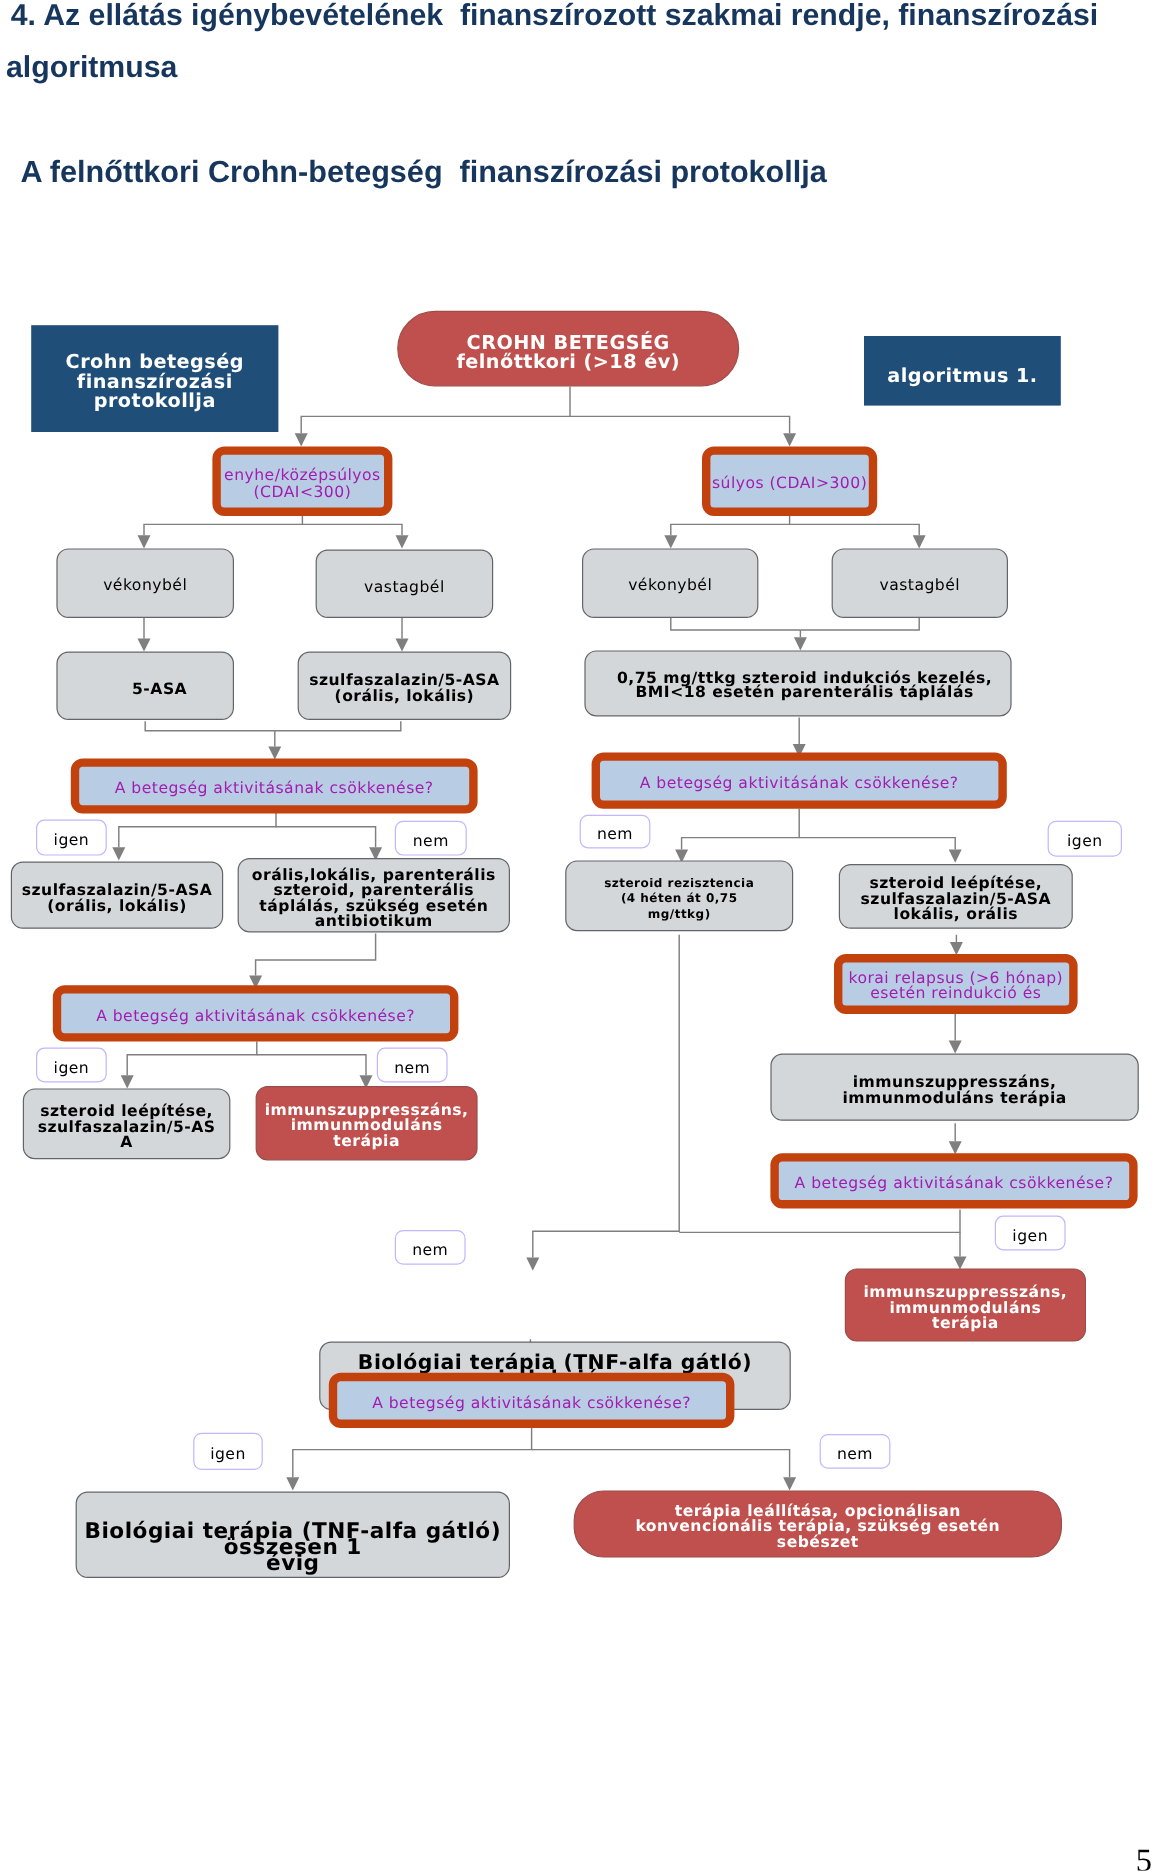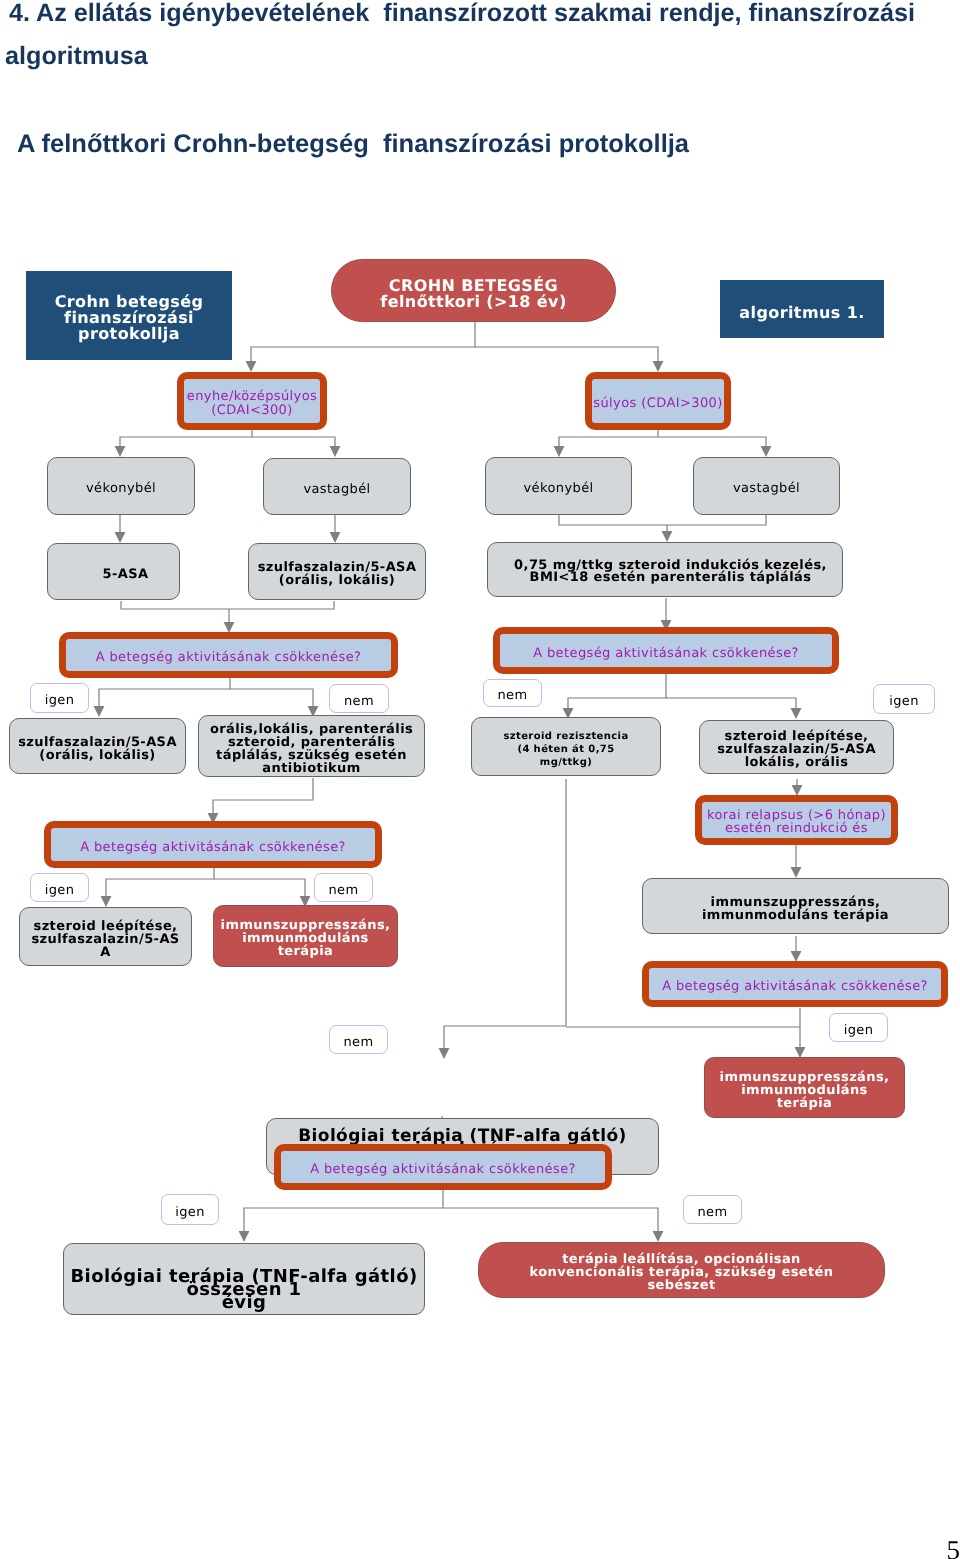--- a/index.html
+++ b/index.html
@@ -91,21 +91,21 @@
       <div class="nd pill" style="left: 331px; top: 259px; width: 285px; height: 63px; font-size: 16px; line-height: 16px; padding-top: 6px; border-radius: 31.5px;">CROHN BETEGSÉG
 felnőttkori (&gt;18 év)</div>
       <div class="nd navy" style="left: 676px; top: 280px; width: 164px; height: 58px; font-size: 16px; line-height: 16px; padding-top: 7px; margin-left: 44px;">algoritmus 1.</div>
       <div class="nd blue" style="left: 177px; top: 372px; width: 150px; height: 58px; font-size: 13px; line-height: 13.5px; padding-top: 5.6px;">enyhe/középsúlyos
 (CDAI&lt;300)</div>
       <div class="nd blue" style="left: 585px; top: 372px; width: 146px; height: 58px; font-size: 13px; line-height: 13.5px; padding-top: 5.6px;">súlyos (CDAI&gt;300)</div>
       <div class="nd grey" style="left: 47px; top: 457px; width: 148px; height: 58px; font-size: 13px; line-height: 13.5px; font-weight: normal; padding-top: 5.6px;">vékonybél</div>
       <div class="nd grey" style="left: 263px; top: 458px; width: 148px; height: 57px; font-size: 13px; line-height: 13.5px; font-weight: normal; padding-top: 5.6px;">vastagbél</div>
       <div class="nd grey" style="left: 485px; top: 457px; width: 147px; height: 58px; font-size: 13px; line-height: 13.5px; font-weight: normal; padding-top: 5.6px;">vékonybél</div>
       <div class="nd grey" style="left: 693px; top: 457px; width: 147px; height: 58px; font-size: 13px; line-height: 13.5px; font-weight: normal; padding-top: 5.6px;">vastagbél</div>
-      <div class="nd grey" style="left: 47px; top: 543px; width: 133px; height: 57px; font-size: 13px; line-height: 13px; padding-top: 5.6px; padding-left: 24px;">5-ASA</div>
+      <div class="nd grey" style="left: 47px; top: 543px; width: 148px; height: 57px; font-size: 13px; line-height: 13px; padding-top: 5.6px; padding-left: 24px;">5-ASA</div>
       <div class="nd grey" style="left: 248px; top: 543px; width: 178px; height: 57px; font-size: 13px; line-height: 13px; padding-top: 5.6px;">szulfaszalazin/5-ASA
 (orális, lokális)</div>
       <div class="nd grey" style="left: 487px; top: 542px; width: 356px; height: 55px; font-size: 13px; line-height: 12.3px; padding-top: 5.6px; padding-left: 11px;">0,75 mg/ttkg szteroid indukciós kezelés,
 BMI&lt;18 esetén parenterális táplálás</div>
       <div class="nd blue" style="left: 59px; top: 632px; width: 339px; height: 46px; font-size: 13px; line-height: 13.5px; font-weight: normal; padding-top: 5.6px;">A betegség aktivitásának csökkenése?</div>
       <div class="nd white" style="left: 30px; top: 683px; width: 59px; height: 30px; font-size: 13px; line-height: 13.5px; font-weight: normal; padding-top: 5.6px;">igen</div>
       <div class="nd white" style="left: 329px; top: 684px; width: 60px; height: 29px; font-size: 13px; line-height: 13.5px; font-weight: normal; padding-top: 5.6px;">nem</div>
       <div class="nd blue" style="left: 493px; top: 627px; width: 346px; height: 47px; font-size: 13px; line-height: 13.5px; font-weight: normal; padding-top: 5.6px;">A betegség aktivitásának csökkenése?</div>
       <div class="nd white" style="left: 483px; top: 679px; width: 59px; height: 28px; font-size: 13px; line-height: 13.5px; font-weight: normal; padding-top: 5.6px;">nem</div>
       <div class="nd white" style="left: 873px; top: 684px; width: 62px; height: 30px; font-size: 13px; line-height: 13.5px; font-weight: normal; padding-top: 5.6px;">igen</div>

